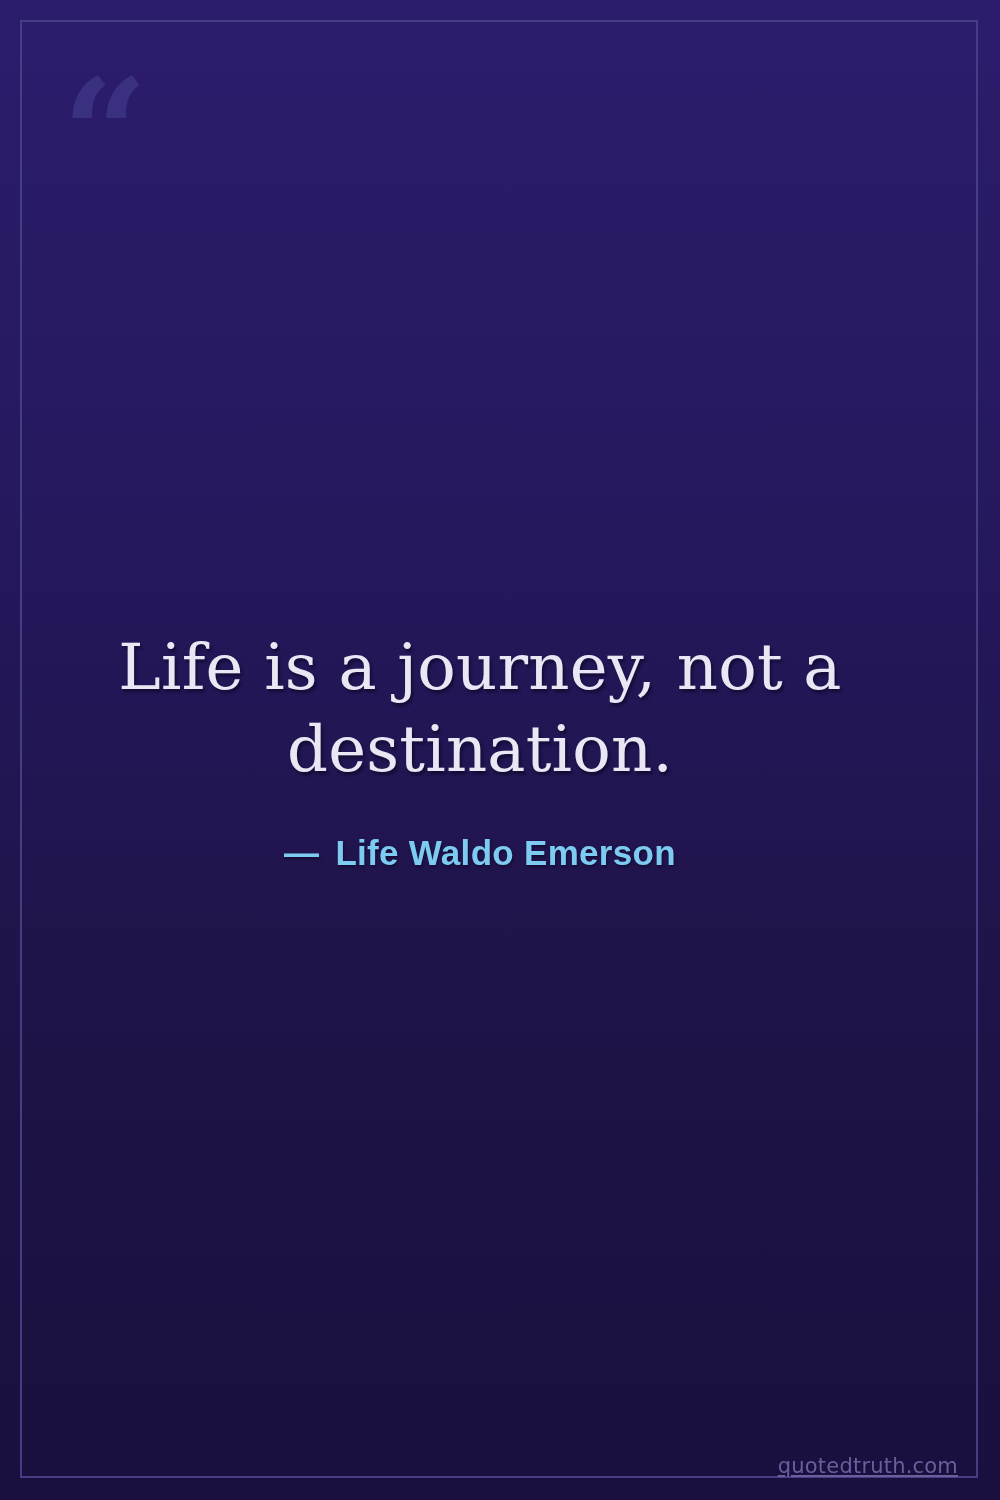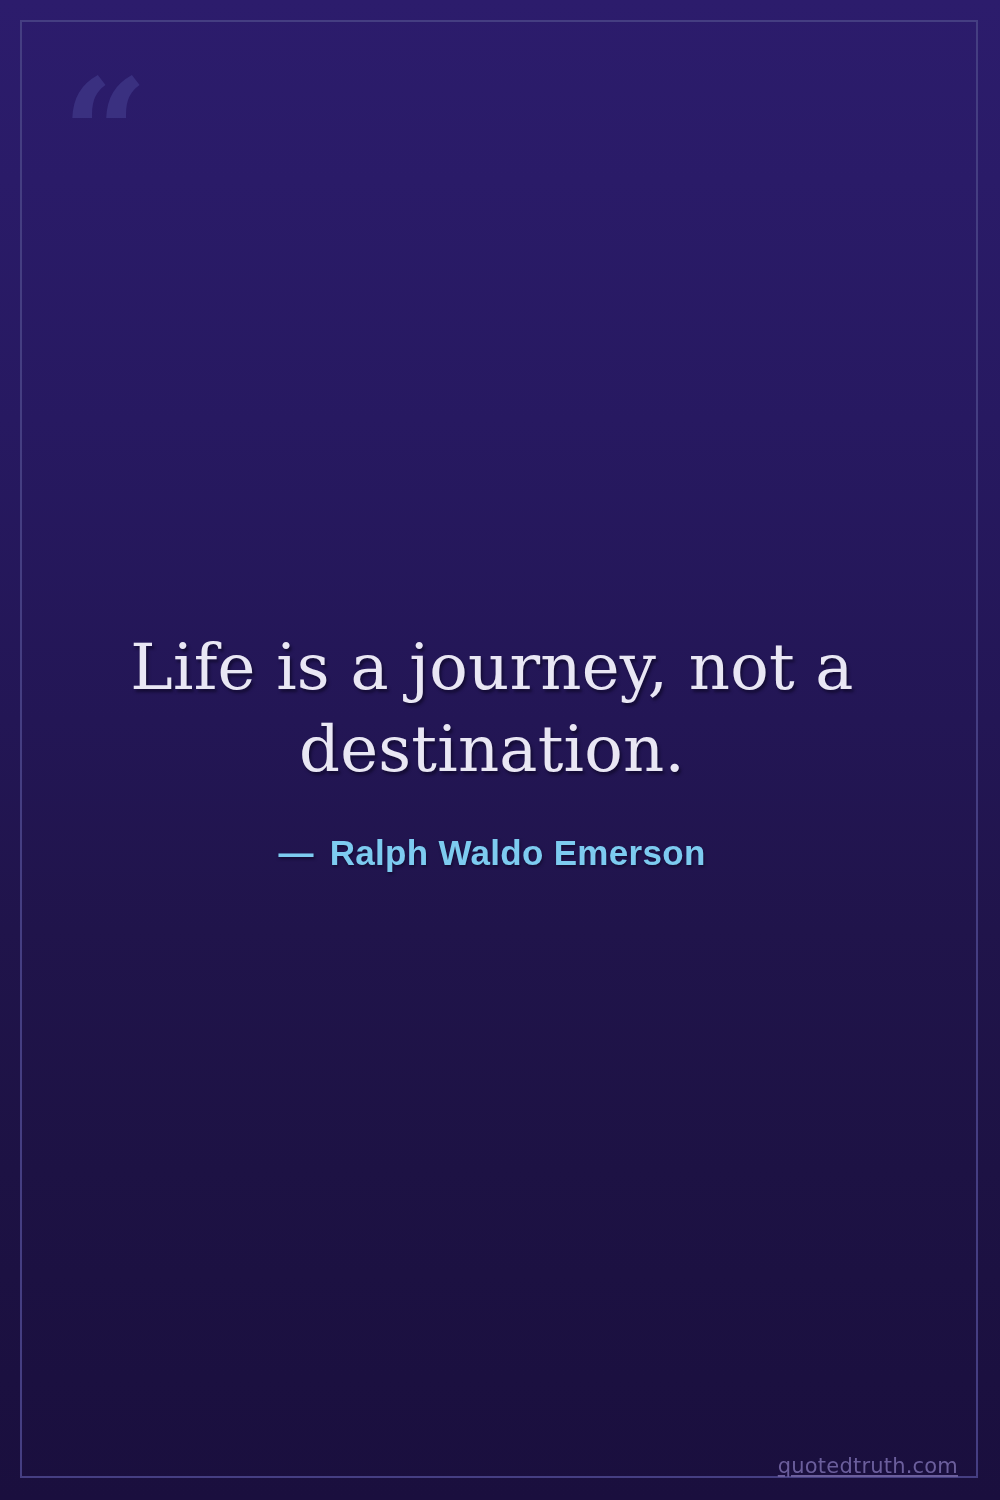--- a/index.html
+++ b/index.html
@@ -52,21 +52,21 @@
     line-height: 1;
     font-weight: 700;
     color: #3a3080;
     user-select: none;
     letter-spacing: -2px;
   }
 
   
   #quote-content {
     position: absolute;
-    left: 16px;
+    left: 4px;
     top: 0;
     width: 952px;
     height: 1500px;
     display: flex;
     flex-direction: column;
     align-items: center;
     justify-content: center;
     box-sizing: border-box;
     padding: 0 110px;
   }
@@ -124,20 +124,20 @@
   <div id="card-frame"></div>
 
   <div id="quote-mark">“</div>
 
   <div id="quote-content">
 
     <blockquote id="quote-text">Life is a journey, not a destination.</blockquote>
 
     <div id="quote-attribution">
       <span id="attribution-dash">—</span>
-      <span id="attribution-author">Ralph Waldo Emerson</span>
+      <span id="attribution-author">Life Waldo Emerson</span>
     </div>
 
   </div>
 
   <div id="watermark">quotedtruth.com</div>
 
 </div>
 
 </body></html>

